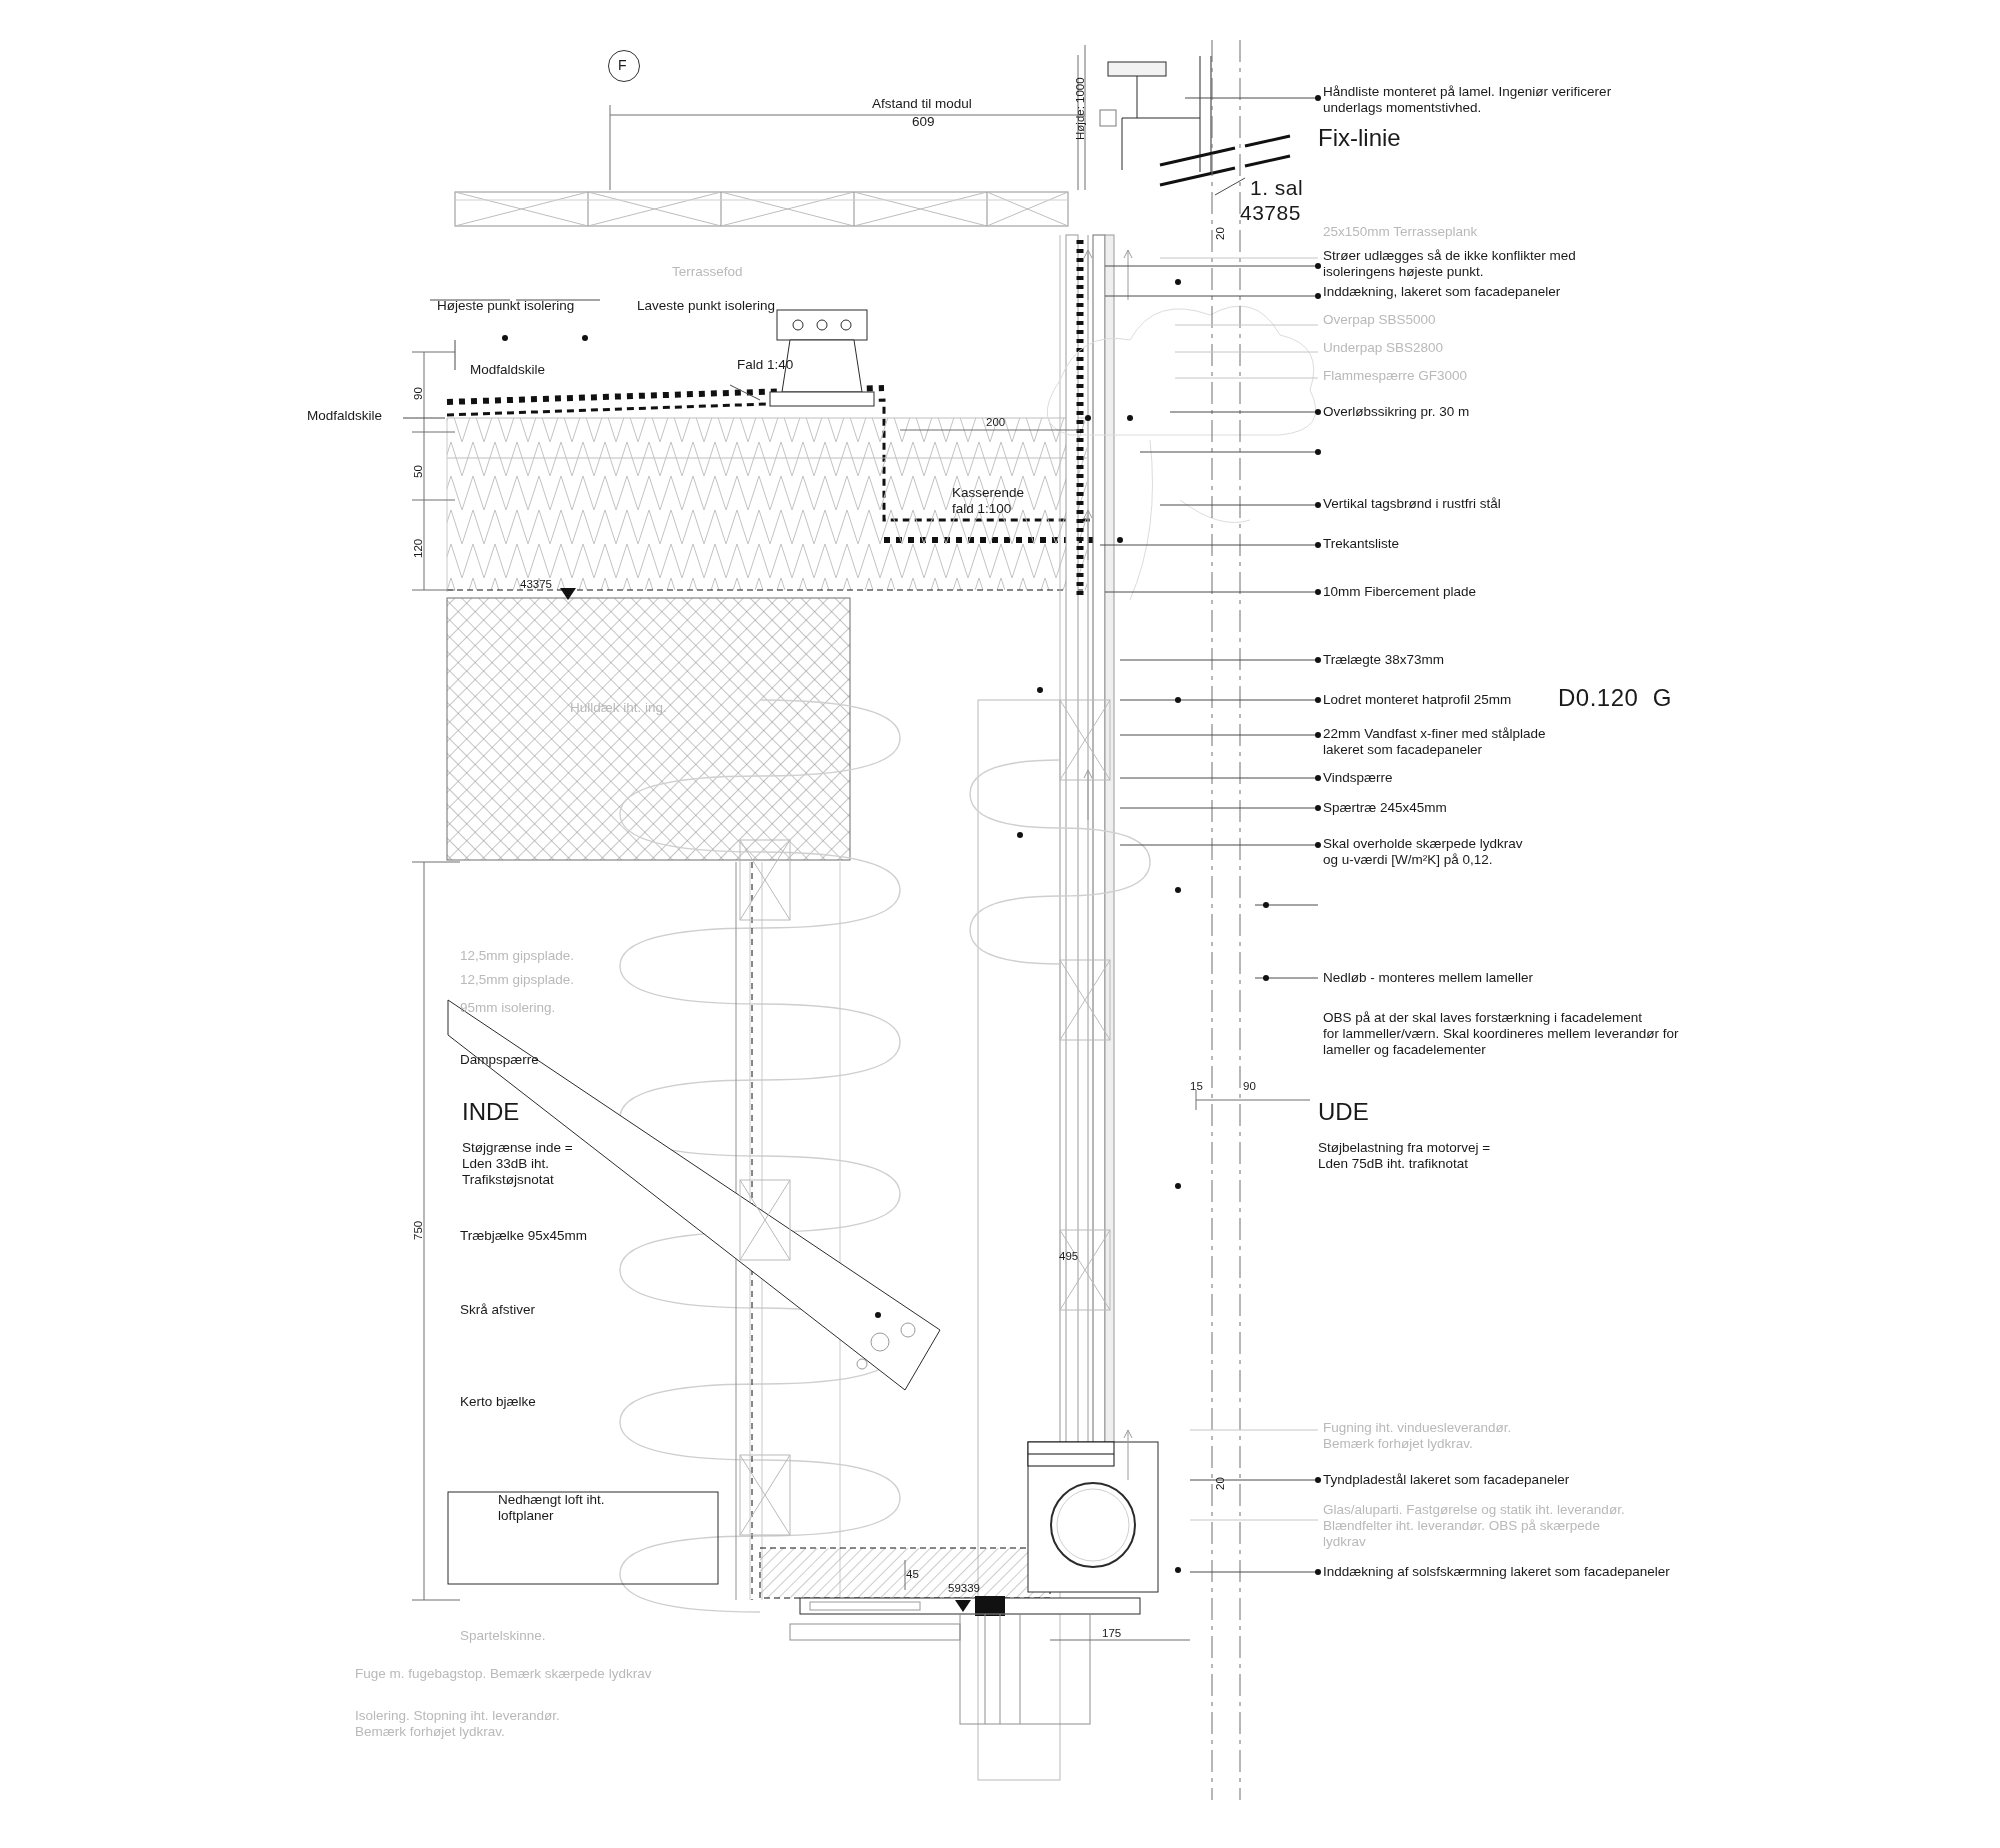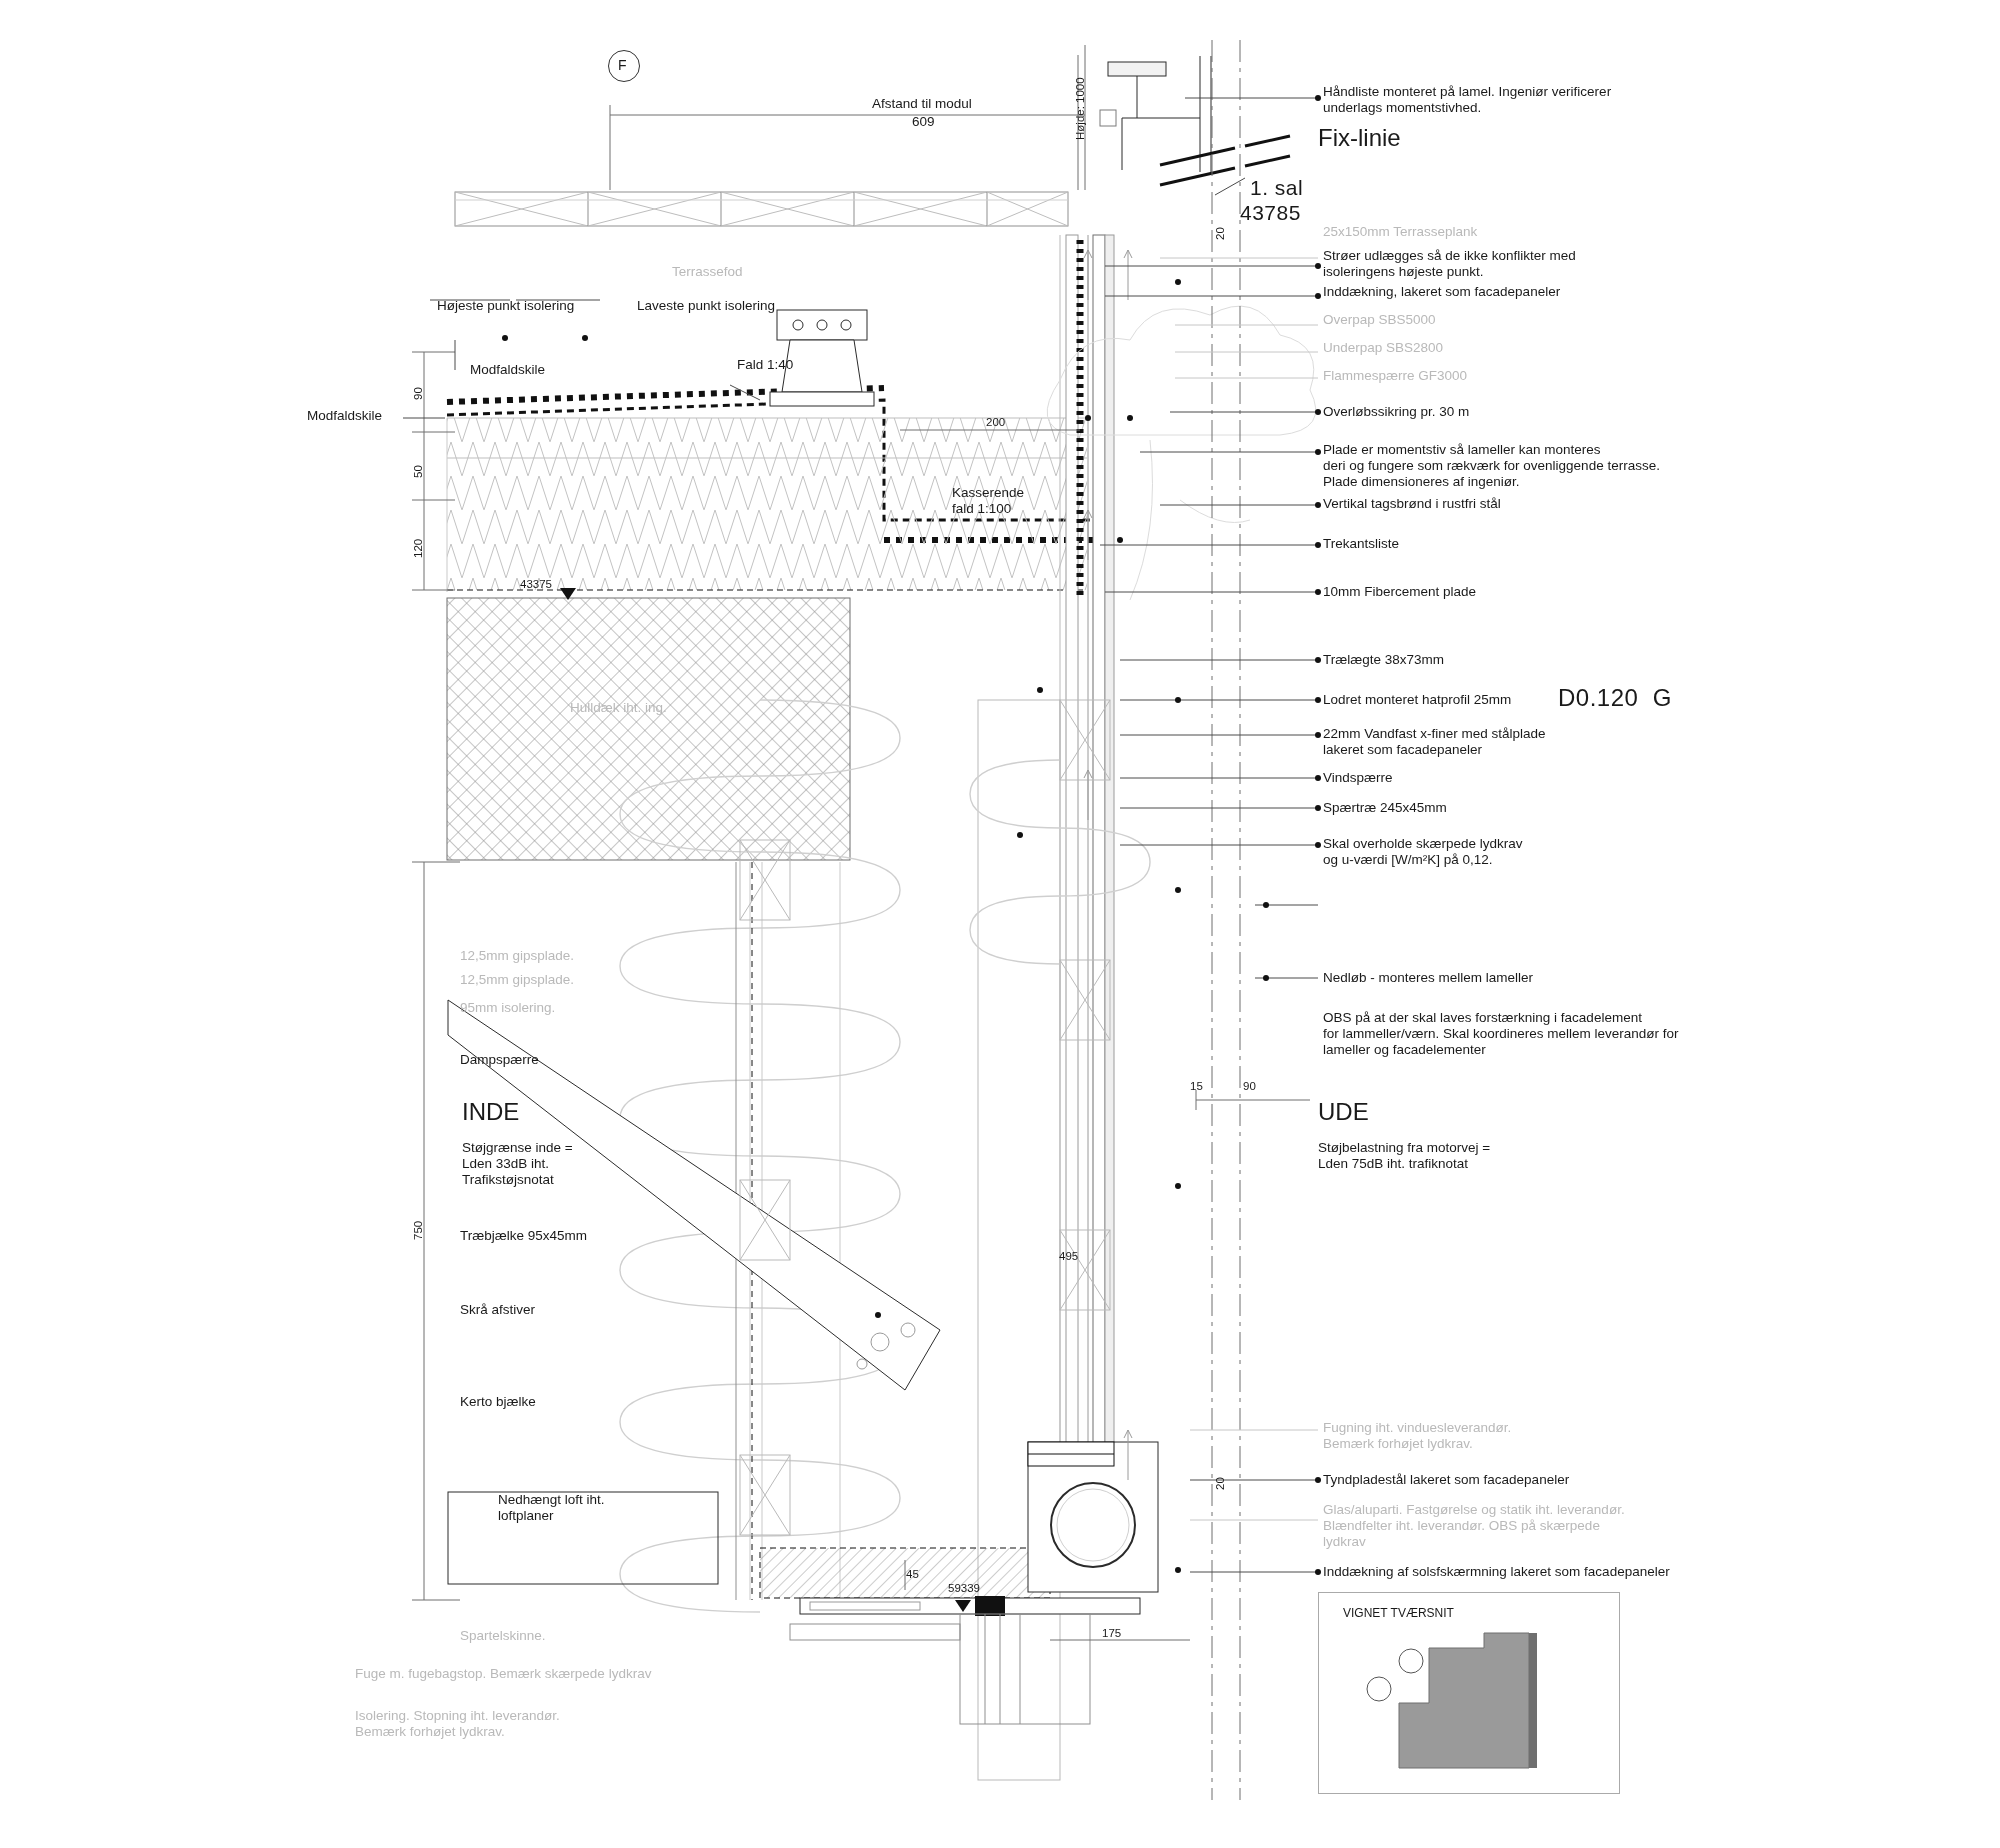--- a/index.html
+++ b/index.html
@@ -362,23 +362,20 @@
   <div class="txt" style="left:1323px;top:84px;">Håndliste monteret på lamel. Ingeniør verificerer
 underlags momentstivhed.</div>
   <div class="txt gray" style="left:1323px;top:224px;">25x150mm Terrasseplank</div>
   <div class="txt" style="left:1323px;top:248px;">Strøer udlægges så de ikke konflikter med
 isoleringens højeste punkt.</div>
   <div class="txt" style="left:1323px;top:284px;">Inddækning, lakeret som facadepaneler</div>
   <div class="txt gray" style="left:1323px;top:312px;">Overpap SBS5000</div>
   <div class="txt gray" style="left:1323px;top:340px;">Underpap SBS2800</div>
   <div class="txt gray" style="left:1323px;top:368px;">Flammespærre GF3000</div>
   <div class="txt" style="left:1323px;top:404px;">Overløbssikring pr. 30 m</div>
-  <div class="txt" style="left:1323px;top:442px;">Plade er momentstiv så lameller kan monteres
-deri og fungere som rækværk for ovenliggende terrasse.
-Plade dimensioneres af ingeniør.</div>
   <div class="txt" style="left:1323px;top:496px;">Vertikal tagsbrønd i rustfri stål</div>
   <div class="txt" style="left:1323px;top:536px;">Trekantsliste</div>
   <div class="txt" style="left:1323px;top:584px;">10mm Fibercement plade</div>
   <div class="txt" style="left:1323px;top:652px;">Trælægte 38x73mm</div>
   <div class="txt" style="left:1323px;top:692px;">Lodret monteret hatprofil 25mm</div>
   <div class="txt" style="left:1323px;top:726px;">22mm Vandfast x-finer med stålplade
 lakeret som facadepaneler</div>
   <div class="txt" style="left:1323px;top:770px;">Vindspærre</div>
   <div class="txt" style="left:1323px;top:800px;">Spærtræ 245x45mm</div>
   <div class="txt" style="left:1323px;top:836px;">Skal overholde skærpede lydkrav
@@ -402,23 +399,14 @@
   <div class="txt small" style="left:986px;top:414px;">200</div>
   <div class="txt small" style="left:1011px;top:1248px;margin-left:48px;">495</div>
   <div class="txt small" style="left:906px;top:1566px;">45</div>
   <div class="txt small" style="left:1102px;top:1625px;">175</div>
   <div class="txt small" style="left:1190px;top:1078px;">15</div>
   <div class="txt small" style="left:1243px;top:1078px;">90</div>
   <div class="txt rot small" style="left:1212px;top:1490px;">20</div>
   <div class="txt small" style="left:520px;top:576px;">43375</div>
   <div class="txt small" style="left:948px;top:1580px;">59339</div>
 
-  <div class="vignet" style="left:1318px;top:1592px;width:300px;height:200px;">
-    <svg width="300" height="200">
-      <path d="M110 80 L110 55 L165 55 L165 40 L210 40 L210 175 L80 175 L80 110 L110 110 Z" fill="#9a9a9a" stroke="#6f6f6f"></path>
-      <rect x="210" y="40" width="8" height="135" fill="#6f6f6f"></rect>
-      <circle cx="92" cy="68" r="12" fill="#fff" stroke="#555"></circle>
-      <circle cx="60" cy="96" r="12" fill="#fff" stroke="#555"></circle>
-    </svg>
-    <div class="txt tiny" style="left:24px;top:12px;font-size:12px;">VIGNET TVÆRSNIT</div>
-  </div>
 
 </div>
 
 </body></html>

